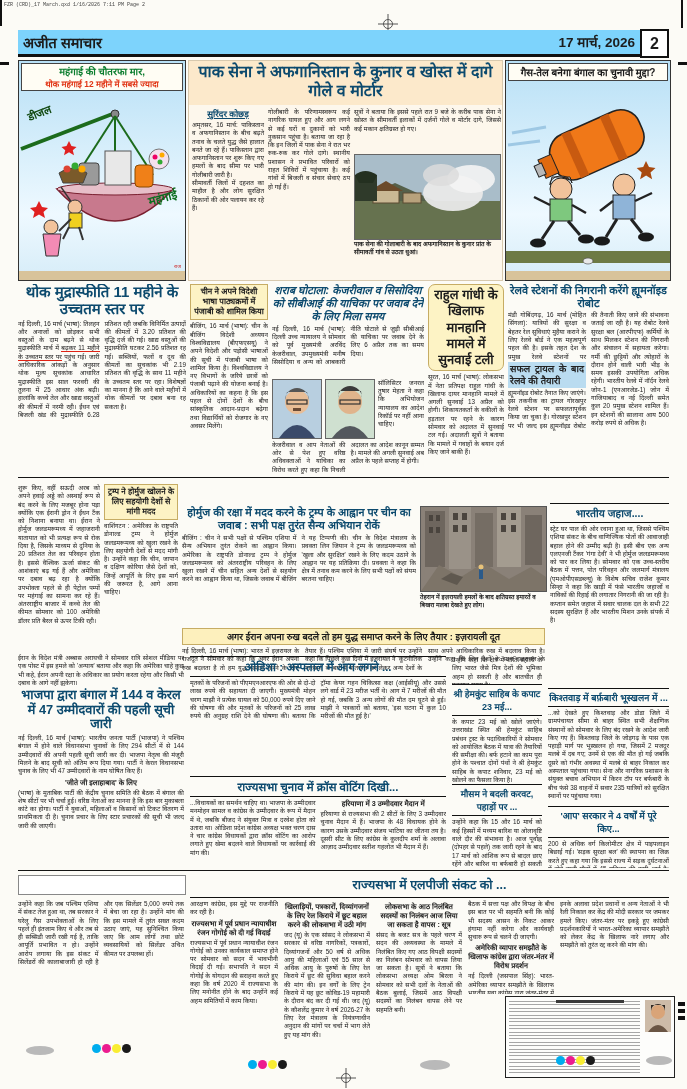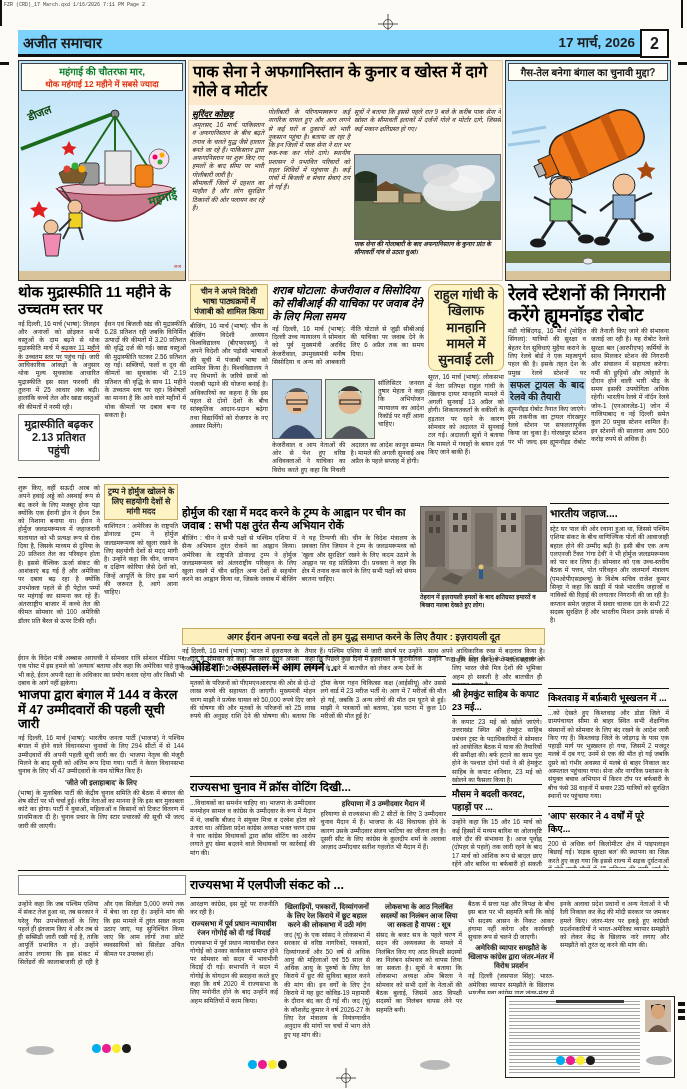--- a/index.html
+++ b/index.html
@@ -2,21 +2,21 @@
 <html><head>
 <meta charset="utf-8">
 <style>
   html,body{margin:0;padding:0;background:#e9e9e9;}
   #page{position:relative;width:687px;height:1089px;background:#fcfbf6;overflow:hidden;
         font-family:"Liberation Sans",sans-serif;color:#1c1c1c;}
   .abs{position:absolute;}
   .bd{font-size:6.3px;line-height:1.32;text-align:justify;color:#222;}
   .c2{column-count:2;column-gap:5px;}
   .c3{column-count:3;column-gap:6px;}
-  .hl{font-weight:bold;color:#000000;text-align:left;}
+  .hl{font-weight:bold;color:#0c4a6e;text-align:center;}
   .yb{background:#fdf3c5;border:1px solid #c6ac64;font-weight:bold;text-align:center;
       padding:2px 2px;line-height:1.25;}
   .rules{border-top:1.1px solid #111;border-bottom:1.1px solid #111;padding:2px 0;}
   .ov{overflow:hidden;}
   .cart{border:1.3px solid #333;background:linear-gradient(#b8e0f6,#eef9ff 70%,#d6ecf8);}
   .carttitle{margin:2px;border:1.4px solid #444;background:#fffdf4;text-align:center;padding:1px 2px;}
   .tanstrip{position:absolute;left:0;bottom:0;width:100%;height:9px;background:#d8c39a;}
   .dotrow{display:flex;}
   .dot{width:9px;height:9px;border-radius:50%;margin-right:1px;}
   .gray-ell{background:#b9b9b9;border-radius:50%;}
@@ -86,21 +86,21 @@
       <path d="M64 80 l2.5 5 5 1 -3.7 3.3 1.2 5 -5-3 -5 3 1.2-5 -3.7-3.3 5-1 Z" fill="#e02020" transform="translate(-14,-42)"></path>
     </svg>
     <div class="abs" style="left:8px;top:44px;transform:rotate(-21deg);font-size:11px;font-weight:bold;color:#134a12;">डीजल</div>
     <div class="abs" style="right:8px;top:128px;transform:rotate(-16deg);font-size:12px;font-weight:bold;color:#0c6e1f;">महंगाई</div>
     <div class="abs" style="right:4px;bottom:11px;font-size:5px;color:#c22;">राज</div>
     <div class="tanstrip"></div>
   </div>
 
   <div class="abs ov" style="left:188px;top:60px;width:313px;height:219px;border:0.5px solid #d8c9ae;background:#fdf7ec;">
     <div class="hl" style="background:#fce9cb;font-size:16px;line-height:1.18;padding:2px 4px;height:40px;">पाक सेना ने अफगानिस्तान के कुनार व खोस्त में दागे गोले व मोर्टार</div>
-    <div style="display:flex;gap:4px;padding:3px;font-style:italic;">
+    <div style="display:flex;gap:4px;padding:3px;">
       <div style="width:72px;flex:none;">
         <div class="hl" style="font-size:8.6px;text-decoration:underline;margin-bottom:1px;">सुरिंदर कोछड़</div>
         <div class="bd">अमृतसर, 16 मार्च: पाकिस्तान व अफगानिस्तान के बीच बढ़ते तनाव के चलते युद्ध जैसे हालात बनते जा रहे हैं। पाकिस्तान द्वारा अफगानिस्तान पर शुरू किए गए हमलों के बाद सीमा पर भारी गोलीबारी जारी है।</div>
         <div class="bd">सीमावर्ती जिलों में दहशत का माहौल है और लोग सुरक्षित ठिकानों की ओर पलायन कर रहे हैं।</div>
       </div>
       <div style="width:82px;flex:none;">
         <div class="bd">गोलीबारी के परिणामस्वरूप कई नागरिक घायल हुए और आग लगने से कई घरों व दुकानों को भारी नुकसान पहुंचा है। बताया जा रहा है कि इन जिलों में पाक सेना ने रात भर रुक-रुक कर गोले दागे। स्थानीय प्रशासन ने प्रभावित परिवारों को राहत शिविरों में पहुंचाया है। कई गांवों में बिजली व संचार सेवाएं ठप हो गई हैं।</div>
       </div>
       <div style="flex:1;">
         <div class="bd ov" style="height:46px;">सूत्रों ने बताया कि इससे पहले रात 9 बजे के करीब पाक सेना ने खोस्त के सीमावर्ती इलाकों में दर्जनों गोले व मोर्टार दागे, जिससे कई मकान क्षतिग्रस्त हो गए।</div>
@@ -155,21 +155,20 @@
       <ellipse cx="140" cy="144" rx="8" ry="4.5" fill="#1a1a1a"></ellipse>
       <ellipse cx="82" cy="168" rx="5" ry="3" fill="#e8e8e8" stroke="#555" stroke-width="0.7"></ellipse>
     </svg>
     <div class="tanstrip"></div>
   </div>
 
   <div class="abs ov" style="left:18px;top:284px;width:168px;height:190px;">
     <div class="hl" style="font-size:15px;line-height:1.12;">थोक मुद्रास्फीति 11 महीने के उच्चतम स्तर पर</div>
     <div class="bd c2" style="margin-top:2px;">
       <span>नई दिल्ली, 16 मार्च (भाषा): तिलहन और अनाजों को छोड़कर सभी वस्तुओं के दाम बढ़ने से थोक मुद्रास्फीति मार्च में </span><span class="redline">बढ़कर 11 महीने के उच्चतम स्तर पर</span><span> पहुंच गई। जारी आधिकारिक आंकड़ों के अनुसार थोक मूल्य सूचकांक आधारित मुद्रास्फीति इस साल फरवरी की तुलना में 25 आधार अंक बढ़ी। हालांकि कच्चे तेल और खाद्य वस्तुओं की कीमतों में नरमी रही।</span>
-      <div style="break-inside:avoid;border:1px solid #888;background:#fff;font-size:11px;font-weight:bold;text-align:center;line-height:1.2;padding:3px 1px;margin:3px 0;">मुद्रास्फीति बढ़कर 2.13 प्रतिशत पहुंची</div>
       <span>ईंधन एवं बिजली खंड की मुद्रास्फीति 6.28 प्रतिशत रही जबकि विनिर्मित उत्पादों की कीमतों में 3.20 प्रतिशत की वृद्धि दर्ज की गई। खाद्य वस्तुओं की मुद्रास्फीति घटकर 2.56 प्रतिशत रह गई। सब्जियों, फलों व दूध की कीमतों का सूचकांक भी 2.19 प्रतिशत की वृद्धि के साथ 11 महीने के उच्चतम स्तर पर रहा। विशेषज्ञों का मानना है कि आने वाले महीनों में थोक कीमतों पर दबाव बना रह सकता है।</span>
     </div>
   </div>
 
   <div class="abs ov" style="left:190px;top:284px;width:78px;height:190px;">
     <div class="yb" style="font-size:8.1px;">चीन ने अपने विदेशी भाषा पाठ्यक्रमों में पंजाबी को शामिल किया</div>
     <div class="bd" style="margin-top:2px;">बीजिंग, 16 मार्च (भाषा): चीन के बीजिंग विदेशी अध्ययन विश्वविद्यालय (बीएफएसयू) ने अपने विदेशी और पड़ोसी भाषाओं की सूची में पंजाबी भाषा को शामिल किया है। विश्वविद्यालय ने नए विभागों के जरिये छात्रों को पंजाबी पढ़ाने की योजना बनाई है। अधिकारियों का कहना है कि इस पहल से दोनों देशों के बीच सांस्कृतिक आदान-प्रदान बढ़ेगा तथा विद्यार्थियों को रोजगार के नए अवसर मिलेंगे।</div>
   </div>
 
   <div class="abs ov" style="left:272px;top:284px;width:152px;height:190px;">
@@ -195,21 +194,21 @@
     </div>
     <div class="bd c2" style="margin-top:2px;">केजरीवाल व आप नेताओं की ओर से पेश हुए वरिष्ठ अधिवक्ताओं ने याचिका का विरोध करते हुए कहा कि निचली अदालत का आदेश कानून सम्मत है। मामले की अगली सुनवाई अब अप्रैल के पहले सप्ताह में होगी।</div>
   </div>
 
   <div class="abs ov" style="left:428px;top:284px;width:76px;height:190px;">
     <div class="yb" style="font-size:13px;border-radius:7px;">राहुल गांधी के खिलाफ मानहानि मामले में सुनवाई टली</div>
     <div class="bd" style="margin-top:2px;">सूरत, 16 मार्च (भाषा): लोकसभा में नेता प्रतिपक्ष राहुल गांधी के खिलाफ दायर मानहानि मामले में अगली सुनवाई 13 अप्रैल को होगी। शिकायतकर्ता के वकीलों के हड़ताल पर रहने के कारण सोमवार को अदालत में सुनवाई टल गई। अदालती सूत्रों ने बताया कि मामले में गवाहों के बयान दर्ज किए जाने बाकी हैं।</div>
   </div>
 
   <div class="abs ov" style="left:508px;top:284px;width:161px;height:190px;">
-    <div class="hl" style="font-size:18px;line-height:1.14;">रेलवे स्टेशनों की निगरानी करेंगे ह्यूमनॉइड रोबोट</div>
+    <div class="hl" style="font-size:11px;line-height:1.14;">रेलवे स्टेशनों की निगरानी करेंगे ह्यूमनॉइड रोबोट</div>
     <div class="bd c2" style="margin-top:2px;">
       <span>मंडी गोबिंदगढ़, 16 मार्च (मोहित सिंगला): यात्रियों की सुरक्षा व बेहतर रेल सुविधाएं मुहैया कराने के लिए रेलवे बोर्ड ने एक महत्वपूर्ण पहल की है। इसके तहत देश के प्रमुख रेलवे स्टेशनों पर </span>
       <span style="display:inline-block;background:#badcf0;font-weight:900;font-size:9.5px;line-height:1.25;padding:1px 2px;margin:1px 0;">सफल ट्रायल के बाद रेलवे की तैयारी</span>
       <span>ह्यूमनॉइड रोबोट तैनात किए जाएंगे। इस तकनीक का ट्रायल गोरखपुर रेलवे स्टेशन पर सफलतापूर्वक किया जा चुका है।</span>
       <span>गोरखपुर स्टेशन पर भी जल्द इस ह्यूमनॉइड रोबोट की तैनाती किए जाने की संभावना जताई जा रही है। यह रोबोट रेलवे सुरक्षा बल (आरपीएफ) कर्मियों के साथ मिलकर स्टेशन की निगरानी और संचालन में सहायता करेगा। गर्मी की छुट्टियों और त्योहारों के दौरान होने वाली भारी भीड़ के समय इसकी उपयोगिता अधिक रहेगी। भारतीय रेलवे में नॉर्दन रेलवे जोन-1 (एनआरजेड-1) जोन में गाजियाबाद व नई दिल्ली समेत कुल 20 प्रमुख स्टेशन शामिल हैं। इन स्टेशनों की सालाना आय 500 करोड़ रुपये से अधिक है।</span>
     </div>
   </div>
 
   <div class="abs" style="left:18px;top:477px;width:651px;height:1.3px;background:#151515;"></div>
 

